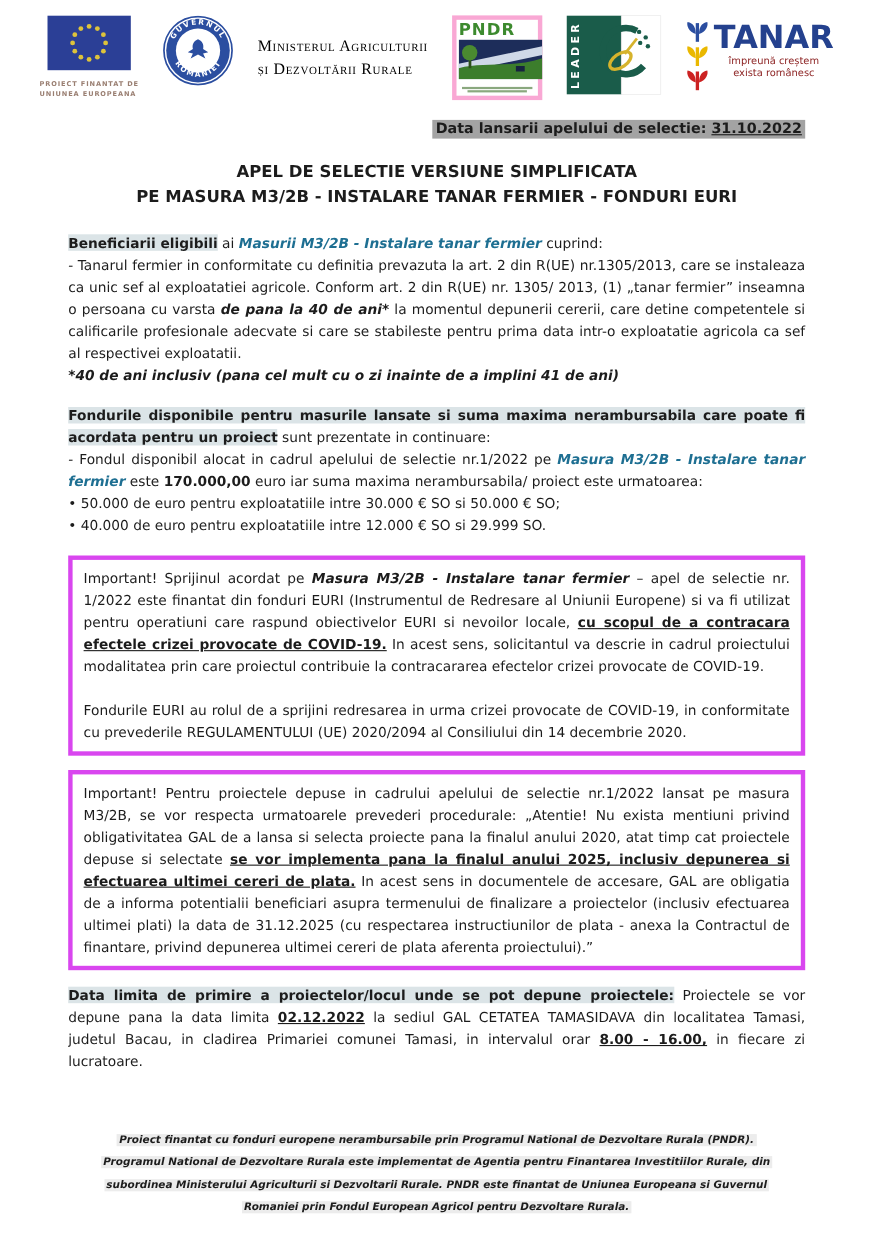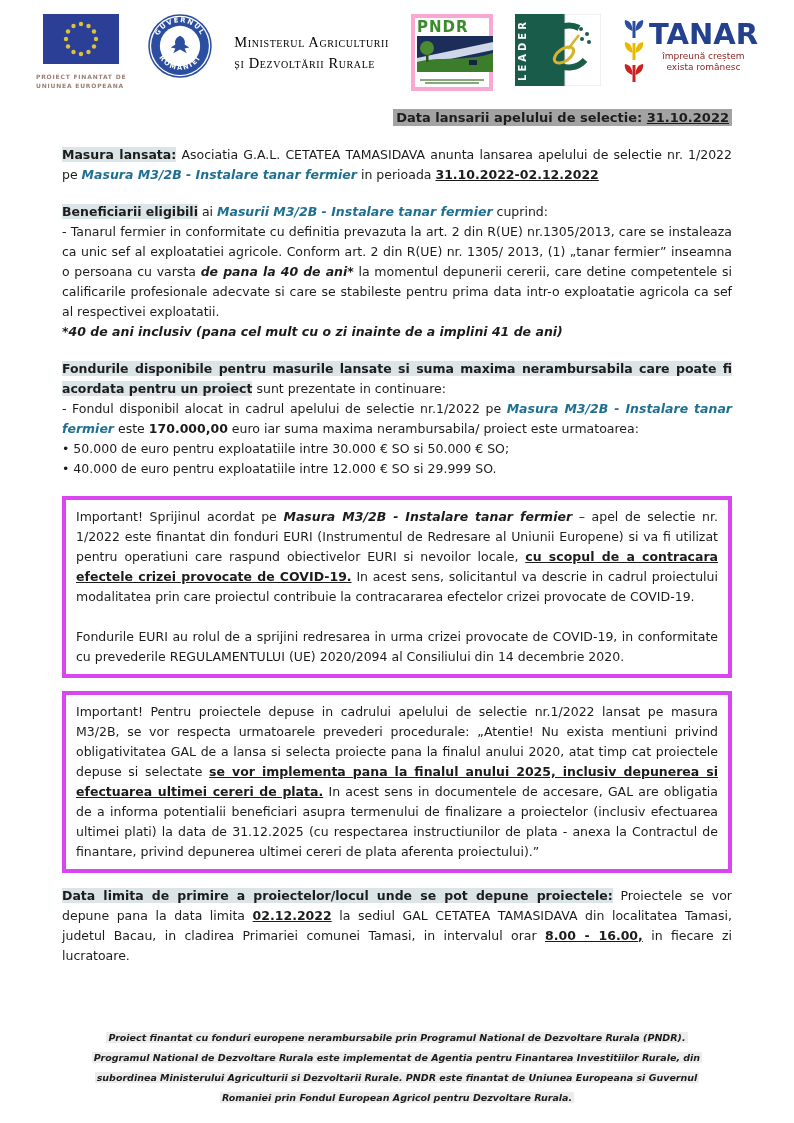--- a/index.html
+++ b/index.html
@@ -162,22 +162,25 @@
         </div>
       </div>
     </div>
 
   </div>
 
   <div class="date-line">
     <span class="dl"><span>Data lansarii apelului de selectie: </span><span class="u">31.10.2022</span></span>
   </div>
 
+  <div class="title">
+    <div>APEL DE SELECTIE VERSIUNE SIMPLIFICATA</div>
+    <div>PE MASURA M3/2B - INSTALARE TANAR FERMIER - FONDURI EURI</div>
+  </div>
 
-  <p class="para"><span class="b hl">Masura lansata:</span><span> Asociatia G.A.L. CETATEA TAMASIDAVA anunta lansarea apelului de selectie nr. 1/2022 pe </span><span class="b i blue">Masura M3/2B - Instalare tanar fermier</span><span> in perioada </span><span class="b u">31.10.2022-02.12.2022</span></p>
 
   <p class="para"><span class="b hl">Beneficiarii eligibili</span><span> ai </span><span class="b i blue">Masurii M3/2B - Instalare tanar fermier</span><span> cuprind:</span><br><span>- Tanarul fermier in conformitate cu definitia prevazuta la art. 2 din R(UE) nr.1305/2013, care se instaleaza ca unic sef al exploatatiei agricole.  Conform art. 2 din R(UE) nr. 1305/ 2013, (1) „tanar fermier” inseamna o persoana cu varsta </span><span class="b i">de pana la 40 de ani*</span><span> la momentul depunerii cererii, care detine competentele si calificarile profesionale adecvate si care se stabileste pentru prima data intr-o exploatatie agricola ca sef al respectivei exploatatii.</span><br><span class="b i">*40 de ani inclusiv (pana cel mult cu o zi inainte de a implini 41 de ani)</span></p>
 
   <p class="para"><span class="b hl">Fondurile disponibile pentru masurile lansate si suma maxima nerambursabila care poate fi acordata pentru un proiect</span><span> sunt prezentate in continuare:</span><br><span>- Fondul disponibil alocat in cadrul apelului de selectie nr.1/2022 pe </span><span class="b i blue">Masura M3/2B - Instalare tanar fermier</span><span> este </span><span class="b">170.000,00</span><span> euro iar suma maxima nerambursabila/ proiect este urmatoarea:</span><br><span>• 50.000 de euro pentru exploatatiile intre 30.000 € SO si 50.000 € SO;</span><br><span>• 40.000 de euro pentru exploatatiile intre 12.000 € SO si 29.999 SO.</span></p>
 
   <div class="alert">
     <p><span>Important! Sprijinul acordat pe </span><span class="b i">Masura M3/2B - Instalare tanar fermier</span><span> – apel de selectie nr. 1/2022 este finantat din fonduri EURI (Instrumentul de Redresare al Uniunii Europene) si va fi utilizat pentru operatiuni care raspund obiectivelor EURI si nevoilor locale, </span><span class="b u">cu scopul de a contracara efectele crizei provocate de COVID-19.</span><span> In acest sens, solicitantul va descrie in cadrul proiectului modalitatea prin care proiectul contribuie la contracararea efectelor crizei provocate de COVID-19.</span></p>
     <p><span>Fondurile EURI au rolul de a sprijini redresarea in urma crizei provocate de COVID-19, in conformitate cu prevederile REGULAMENTULUI (UE) 2020/2094 al Consiliului din 14 decembrie 2020.</span></p>
   </div>
 

